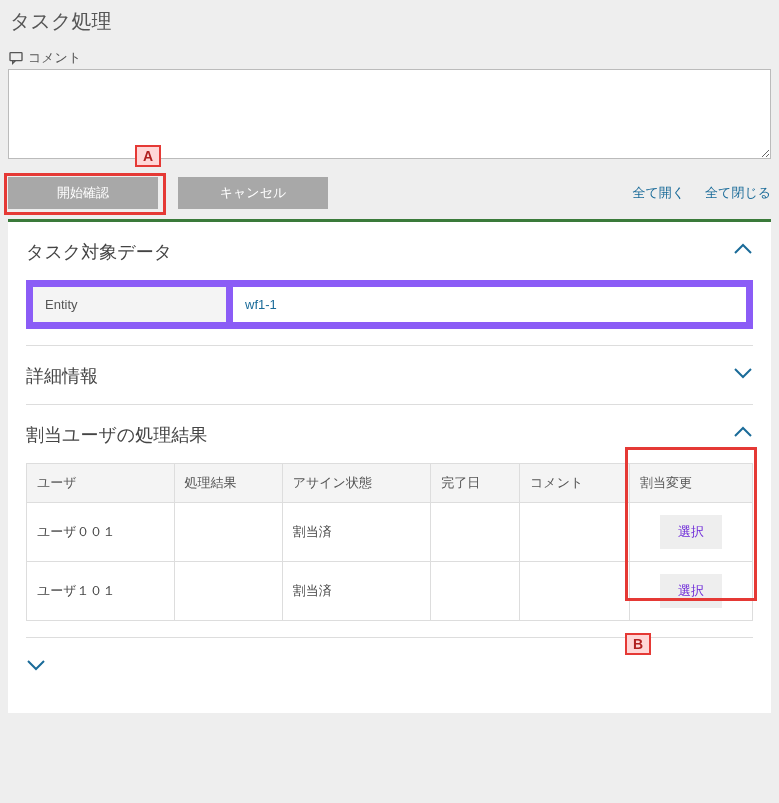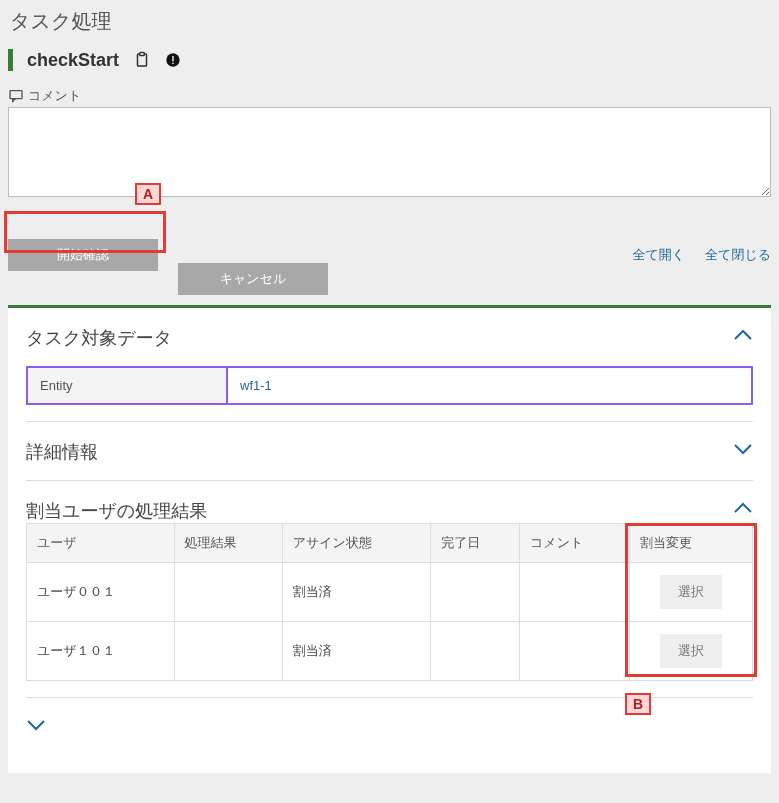--- a/index.html
+++ b/index.html
@@ -66,21 +66,21 @@
   .btn {
     height: 32px;
     padding: 0 34px;
     background: #a8a8a8;
     color: #fff;
     border: none;
     font-size: 13px;
     cursor: pointer;
     min-width: 150px;
   }
-  .action-row .btn + .btn { margin-left: 20px; margin-top: 48px; }
+  .action-row .btn + .btn { margin-left: 20px; }
   .link-group {
     margin-left: auto;
     display: flex;
     gap: 20px;
   }
   .link {
     color: #1a6b99;
     font-size: 13px;
     cursor: pointer;
     text-decoration: none;
@@ -128,84 +128,68 @@
     color: #1a6b99;
     font-size: 18px;
   }
   .kv-table {
     width: 100%;
     border-collapse: collapse;
     margin-top: 16px;
     border: 1px solid #ddd;
   }
   .kv-table td {
-    border: 2px solid #8b5cf6;
+    border: 7px solid #8b5cf6;
     padding: 10px 12px;
     font-size: 13px;
   }
   .kv-table .k {
     background: #f4f4f4;
     color: #555;
     width: 200px;
   }
   .kv-table .v a { color: #1a6b99; text-decoration: none; }
   .grid-table {
     width: 100%;
     border-collapse: collapse;
+    margin-top: 16px;
     border: 1px solid #ddd;
     font-size: 13px;
   }
   .grid-table th {
     background: #f4f4f4;
     color: #555;
     font-weight: normal;
     text-align: left;
     padding: 10px 10px;
     border: 1px solid #ddd;
   }
   .grid-table td {
     padding: 12px 10px;
     border: 1px solid #ddd;
     color: #444;
   }
   .select-btn {
     background: #eeeeee;
     border: none;
-    color: #737373;
+    color: #6d28d9;
     padding: 8px 18px;
     font-size: 13px;
     cursor: pointer;
   }
   .col-action { text-align: center; }
   .results-wrap { position: relative; }
 </style>
 </head>
 <body>
 
 <div class="page">
 
   <h1 class="page-title">タスク処理</h1>
 
-  <div class="task-header">
-    <div class="task-bar"></div>
-    <div class="task-name">checkStart</div>
-    <span>
-      <svg class="icon-svg" width="18" height="18" viewBox="0 0 24 24" fill="none" stroke="#333" stroke-width="2">
-        <rect x="6" y="4" width="12" height="16" rx="1"></rect>
-        <rect x="9" y="2" width="6" height="4" rx="1" fill="#fff"></rect>
-      </svg>
-    </span>
-    <span>
-      <svg class="icon-svg" width="16" height="16" viewBox="0 0 24 24">
-        <circle cx="12" cy="12" r="10" fill="#111"></circle>
-        <rect x="11" y="6" width="2" height="8" fill="#fff"></rect>
-        <rect x="11" y="16" width="2" height="2" fill="#fff"></rect>
-      </svg>
-    </span>
-  </div>
 
   <div class="comment-label-row">
     <span>
       <svg class="icon-svg" width="16" height="16" viewBox="0 0 24 24" fill="none" stroke="#555" stroke-width="2">
         <rect x="3" y="4" width="18" height="12" rx="1"></rect>
         <path d="M7 16 L7 20 L11 16"></path>
       </svg>
     </span>
     <span>コメント</span>
   </div>

